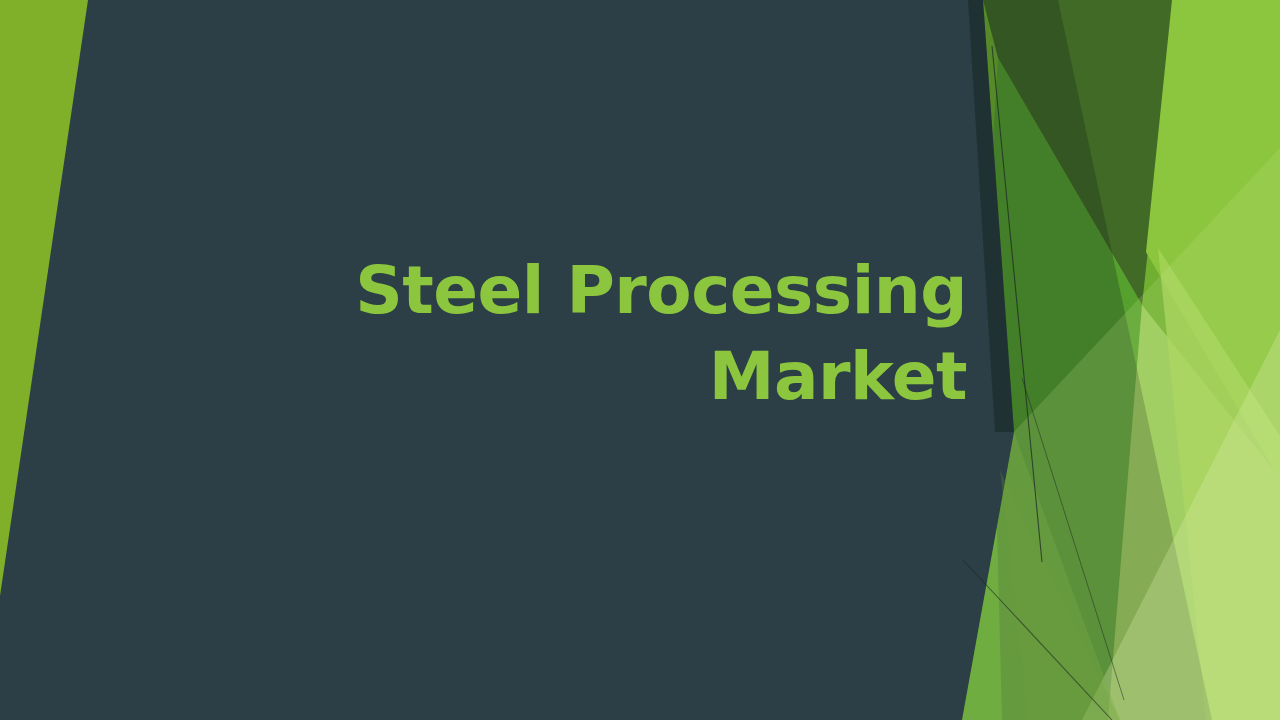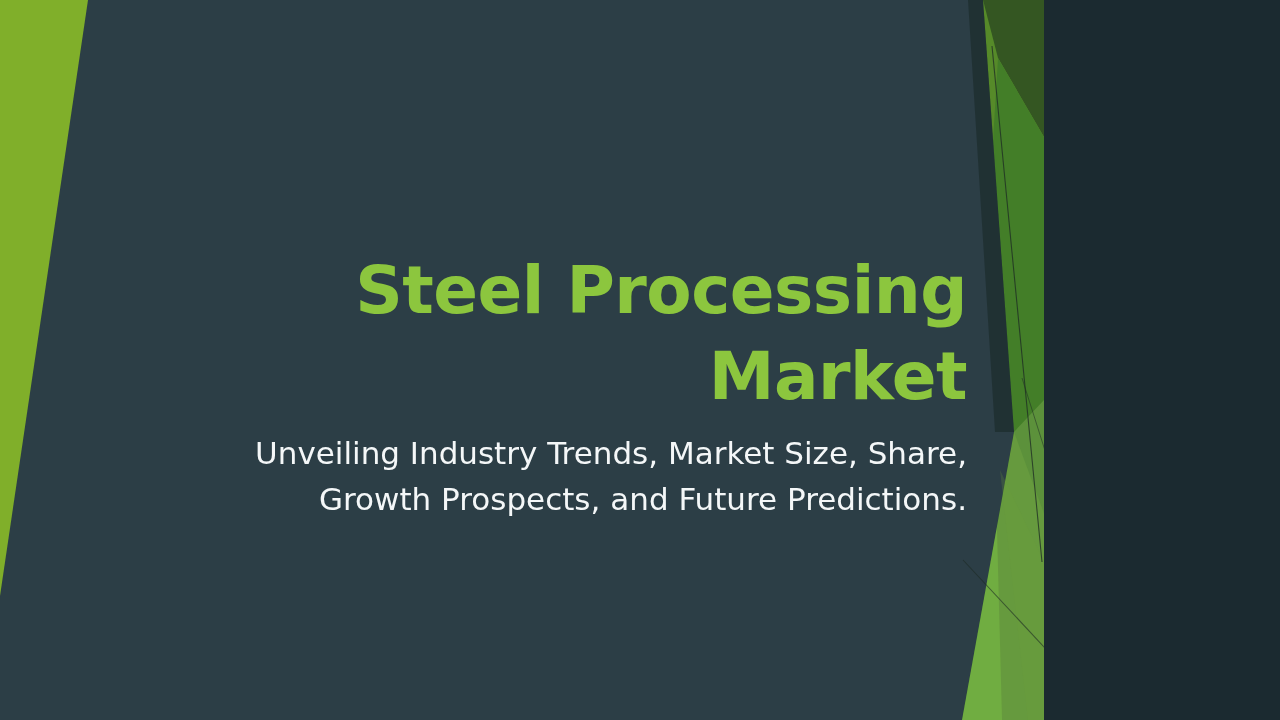--- a/index.html
+++ b/index.html
@@ -2,21 +2,21 @@
 <html><head>
 <meta charset="utf-8">
 <style>
   html, body {
     margin: 0;
     padding: 0;
     background: #1b2a30;
   }
   #slide {
     position: relative;
-    width: 1044px;
+    width: 1280px;
     height: 720px;
     overflow: hidden;
     background: #a21caf;
     font-family: "DejaVu Sans", sans-serif;
   }
   #bg-art {
     position: absolute;
     inset: 0;
     width: 1280px;
     height: 720px;
@@ -94,20 +94,16 @@
 
   </svg>
 
   <div id="content">
 
     <div id="title-block" class="text-block">
       <h1 id="slide-title">Steel Processing
 Market</h1>
     </div>
 
-    <div id="subtitle-block" class="text-block">
-      <p id="slide-subtitle">Unveiling Industry Trends, Market Size, Share,
-Growth Prospects, and Future Predictions.</p>
-    </div>
 
   </div>
 
 </div>
 
 </body></html>

